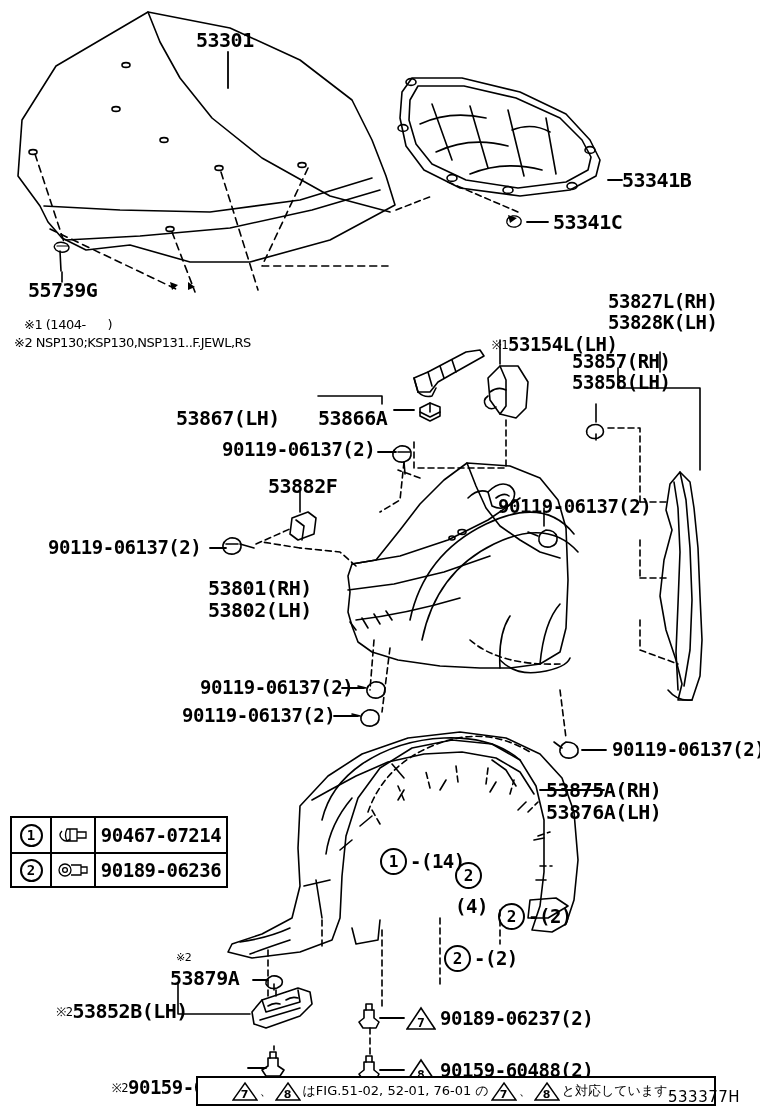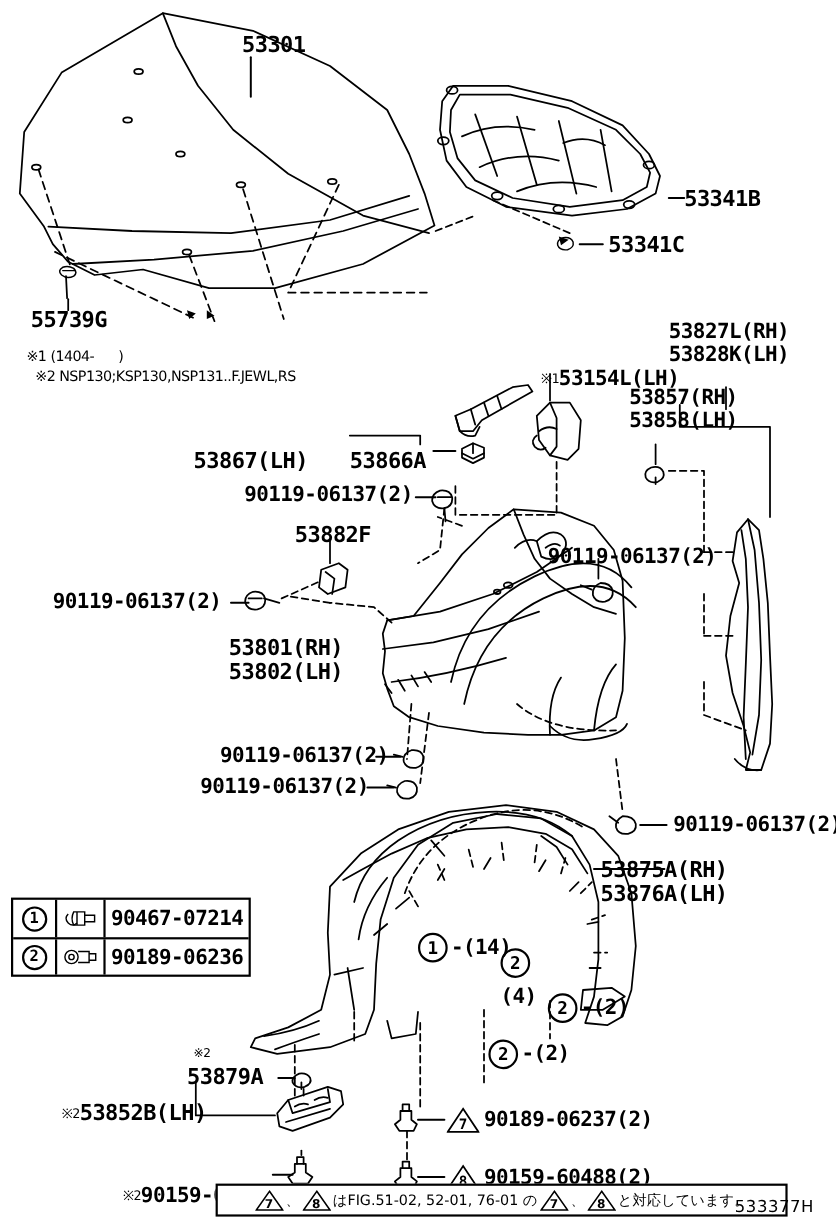--- a/index.html
+++ b/index.html
@@ -378,30 +378,30 @@
       <path d="M342 688 L364 688" stroke-width="1.8"></path>
       <g>
         <path d="M368 710 q-8 3 -7 10 q2 7 11 6 q8 -2 7 -10 q-2 -7 -11 -6 z"></path>
         <path d="M360 716 l-8 -2"></path>
       </g>
       <path d="M334 716 L358 716" stroke-width="1.8"></path>
 
     </g>
   </svg>
 
-  <div class="lbl pb" style="left:196px; top:30px;margin-left:24px;">53301</div>
+  <div class="lbl pb" style="left:196px; top:30px;">53301</div>
 
   <div class="lbl pb" style="left:28px; top:280px;">55739G</div>
 
   <div class="lbl pb" style="left:622px; top:170px;">53341B</div>
 
   <div class="lbl pb" style="left:553px; top:212px;">53341C</div>
 
   <div class="lbl sm" style="left:24px; top:318px;">※1 (1404-      )</div>
-  <div class="lbl sm" style="left:32px; top:336px;text-align:right;">※2 NSP130;KSP130,NSP131..F.JEWL,RS</div>
+  <div class="lbl sm" style="left:14px; top:336px;text-align:right;">※2 NSP130;KSP130,NSP131..F.JEWL,RS</div>
 
   <div class="lbl p" style="left:448px; top:315px;">
     <span class="mk">※1</span><span>53154L(LH)</span>
   </div>
 
   <div class="lbl p" style="left:608px; top:292px;">53827L(RH)</div>
   <div class="lbl p" style="left:608px; top:313px;">53828K(LH)</div>
 
   <div class="lbl p" style="left:572px; top:352px;">53857(RH)</div>
   <div class="lbl p" style="left:572px; top:373px;">53858(LH)</div>

